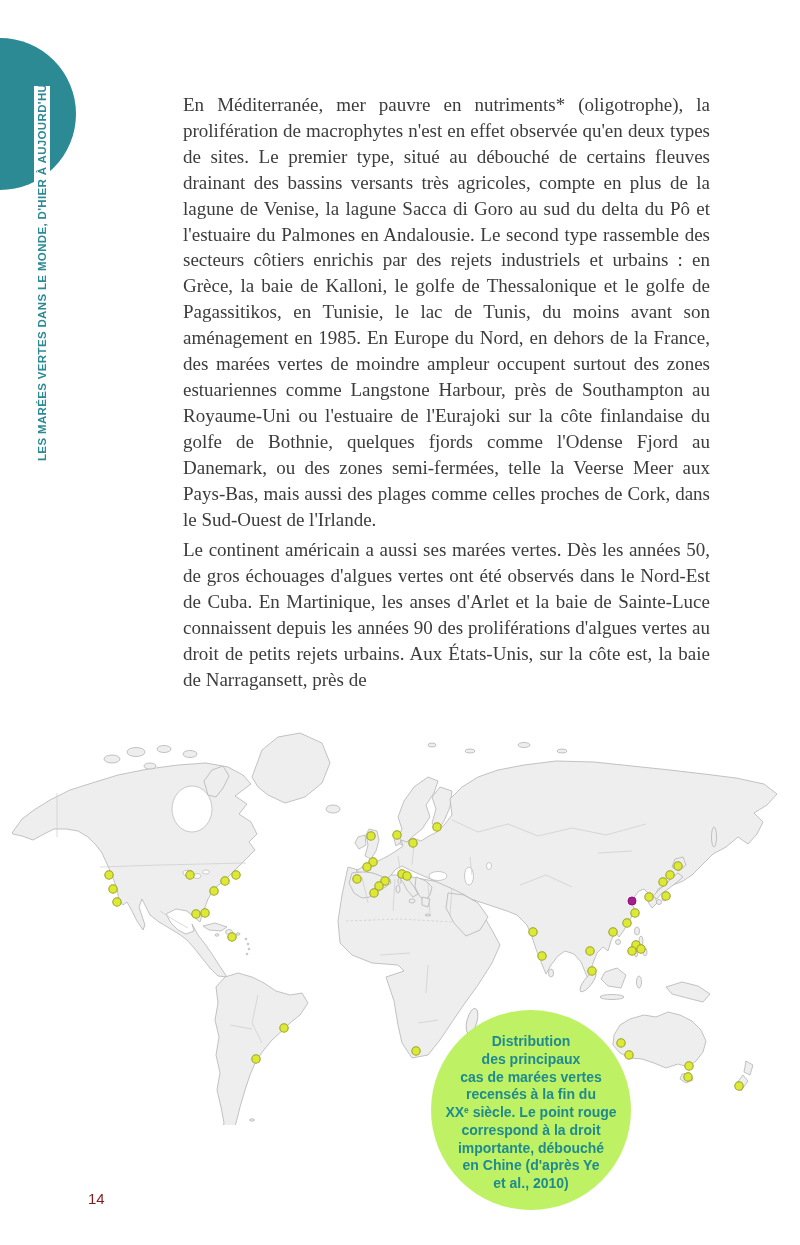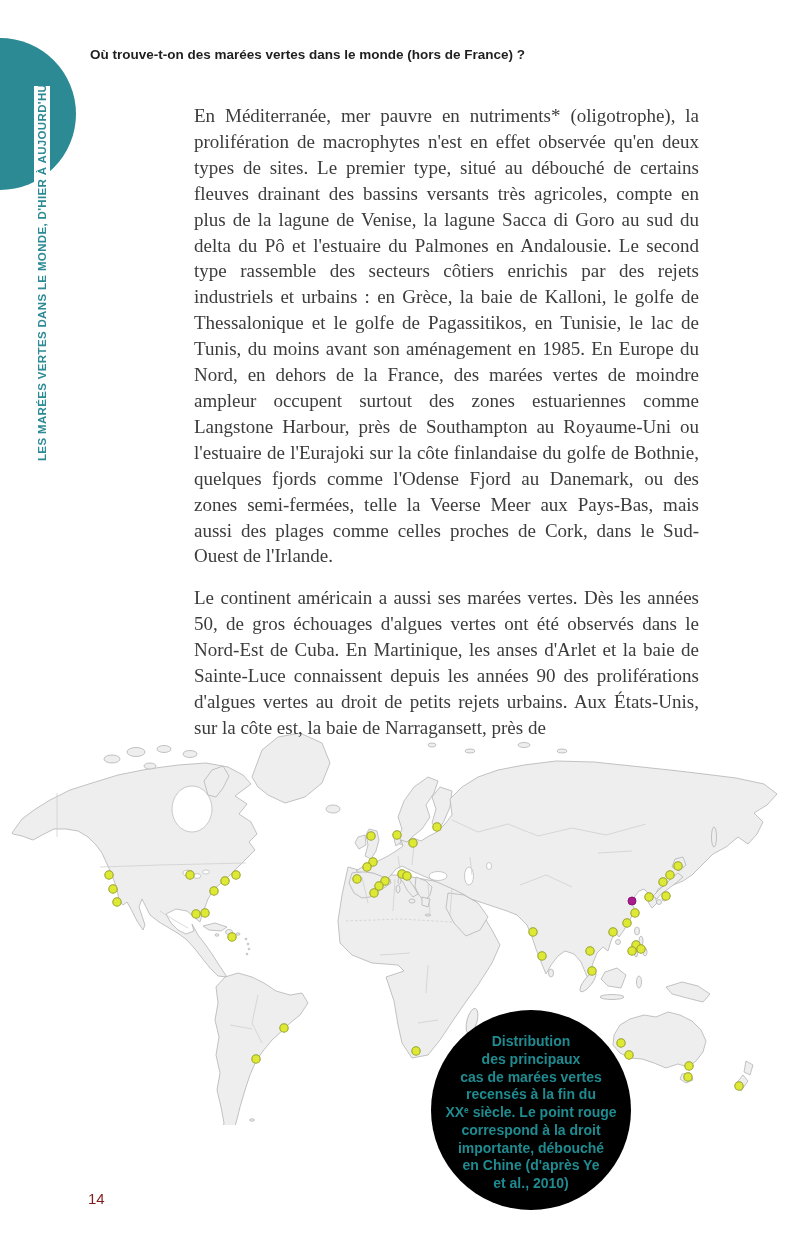--- a/index.html
+++ b/index.html
@@ -11,44 +11,43 @@
   .sidebar-label{position:absolute;left:34px;top:86px;height:366px;z-index:2;
        writing-mode:vertical-rl;transform:rotate(180deg);
        background:#ffffff;color:#2b8a94;font-weight:bold;font-size:11.5px;
        letter-spacing:0.35px;padding:2px 2px;white-space:nowrap;
        display:flex;align-items:center;justify-content:center;}
   .header-q{position:absolute;left:90px;top:47px;font-size:13.5px;font-weight:bold;
        color:#1f1f1f;z-index:3;}
   .body-text{position:absolute;left:178px;top:87px;width:537px;
        font-family:"Liberation Serif",serif;font-size:19px;line-height:25.9px;
        color:#3c3c3c;text-align:justify;z-index:3;}
-  .body-text p{margin:16px;}
+  .body-text p{margin:5px;}
   .map{position:absolute;left:0;top:725px;z-index:1;}
   .land{fill:#eeeeee;stroke:#b4b4b4;stroke-width:0.8;stroke-linejoin:round;}
   .water{fill:#ffffff;stroke:#b4b4b4;stroke-width:0.7;}
   .cborder{fill:none;stroke:#cbcbcb;stroke-width:0.7;}
   .cborder-dash{fill:none;stroke:#cbcbcb;stroke-width:0.7;stroke-dasharray:2.5 2;}
   .caption-circle{position:absolute;left:431px;top:1010px;width:200px;height:200px;
-       border-radius:50%;background:#000000;z-index:5;
+       border-radius:50%;background:#bef264;z-index:5;
        display:flex;flex-direction:column;justify-content:center;align-items:center;
        text-align:center;color:#1f8b90;font-weight:bold;font-size:14px;line-height:17.8px;
        padding-top:6px;box-sizing:border-box;}
   .caption-circle sup{font-size:0.6em;vertical-align:0.5em;line-height:0;}
   .page-number{position:absolute;left:88px;top:1190px;font-size:15px;color:#7f1d1d;z-index:3;}
 </style>
 </head>
 <body>
 
 <div class="page">
 
   <div class="deco-circle"></div>
 
   <div class="sidebar-label">LES MARÉES VERTES DANS LE MONDE, D'HIER À AUJOURD'HUI</div>
 
-  <div class="header-q">Où trouve-t-on des marées vertes dans le monde (hors de France) ?</div>
 
   <div class="body-text">
     <p>En Méditerranée, mer pauvre en nutriments* (oligotrophe), la prolifération de macrophytes n'est en effet observée qu'en deux types de sites. Le premier type, situé au débouché de certains fleuves drainant des bassins versants très agricoles, compte en plus de la lagune de Venise, la lagune Sacca di Goro au sud du delta du Pô et l'estuaire du Palmones en Andalousie. Le second type rassemble des secteurs côtiers enrichis par des rejets industriels et urbains : en Grèce, la baie de Kalloni, le golfe de Thessalonique et le golfe de Pagassitikos, en Tunisie, le lac de Tunis, du moins avant son aménagement en 1985. En Europe du Nord, en dehors de la France, des marées vertes de moindre ampleur occupent surtout des zones estuariennes comme Langstone Harbour, près de Southampton au Royaume-Uni ou l'estuaire de l'Eurajoki sur la côte finlandaise du golfe de Bothnie, quelques fjords comme l'Odense Fjord au Danemark, ou des zones semi-fermées, telle la Veerse Meer aux Pays-Bas, mais aussi des plages comme celles proches de Cork, dans le Sud-Ouest de l'Irlande.</p>
     <p>Le continent américain a aussi ses marées vertes. Dès les années 50, de gros échouages d'algues vertes ont été observés dans le Nord-Est de Cuba. En Martinique, les anses d'Arlet et la baie de Sainte-Luce connaissent depuis les années 90 des proliférations d'algues vertes au droit de petits rejets urbains. Aux États-Unis, sur la côte est, la baie de Narragansett, près de</p>
   </div>
 
   <svg class="map" viewBox="0 0 800 400" width="800" height="400">
 
     <g>
 

